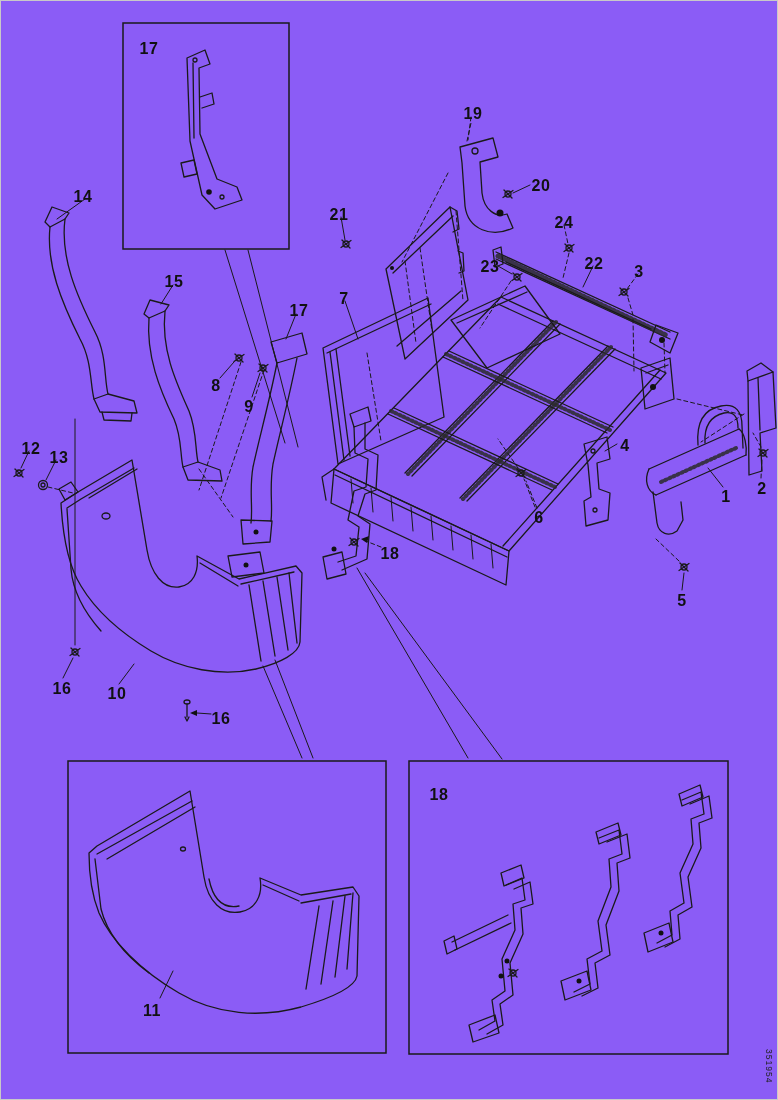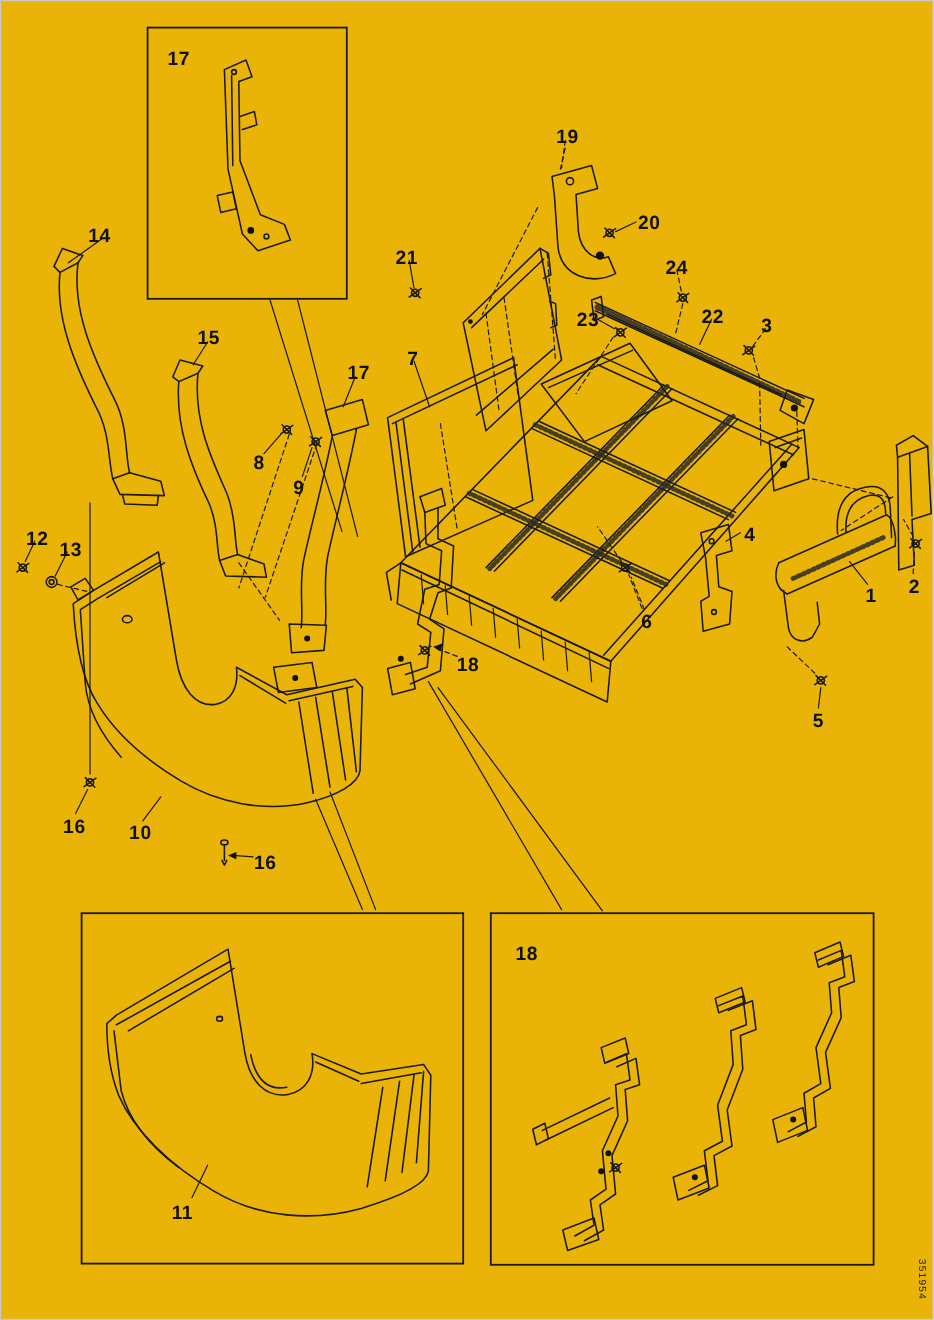--- a/index.html
+++ b/index.html
@@ -1,20 +1,20 @@
 <!DOCTYPE html>
 <html><head>
 <meta charset="utf-8">
 <style>
   html,body{margin:0;padding:0;background:#e8e8e8;}
   .page{
     position:relative;
     width:778px;height:1100px;
     margin:0 auto;
-    background:#eab308;
+    background:#8b5cf6;
     border:1px solid #c9c9c9;
     box-sizing:border-box;
     overflow:hidden;
     font-family:"Liberation Sans",sans-serif;
   }
   svg#diagram{position:absolute;left:0;top:0;width:778px;height:1100px;}
   .ln{stroke:#1a1a1a;fill:none;stroke-width:1.3;stroke-linejoin:round;stroke-linecap:round;}
   .thin{stroke-width:1;}
   .box{stroke:#1a1a1a;fill:none;stroke-width:1.5;}
   .dash{stroke-dasharray:4,3;}

